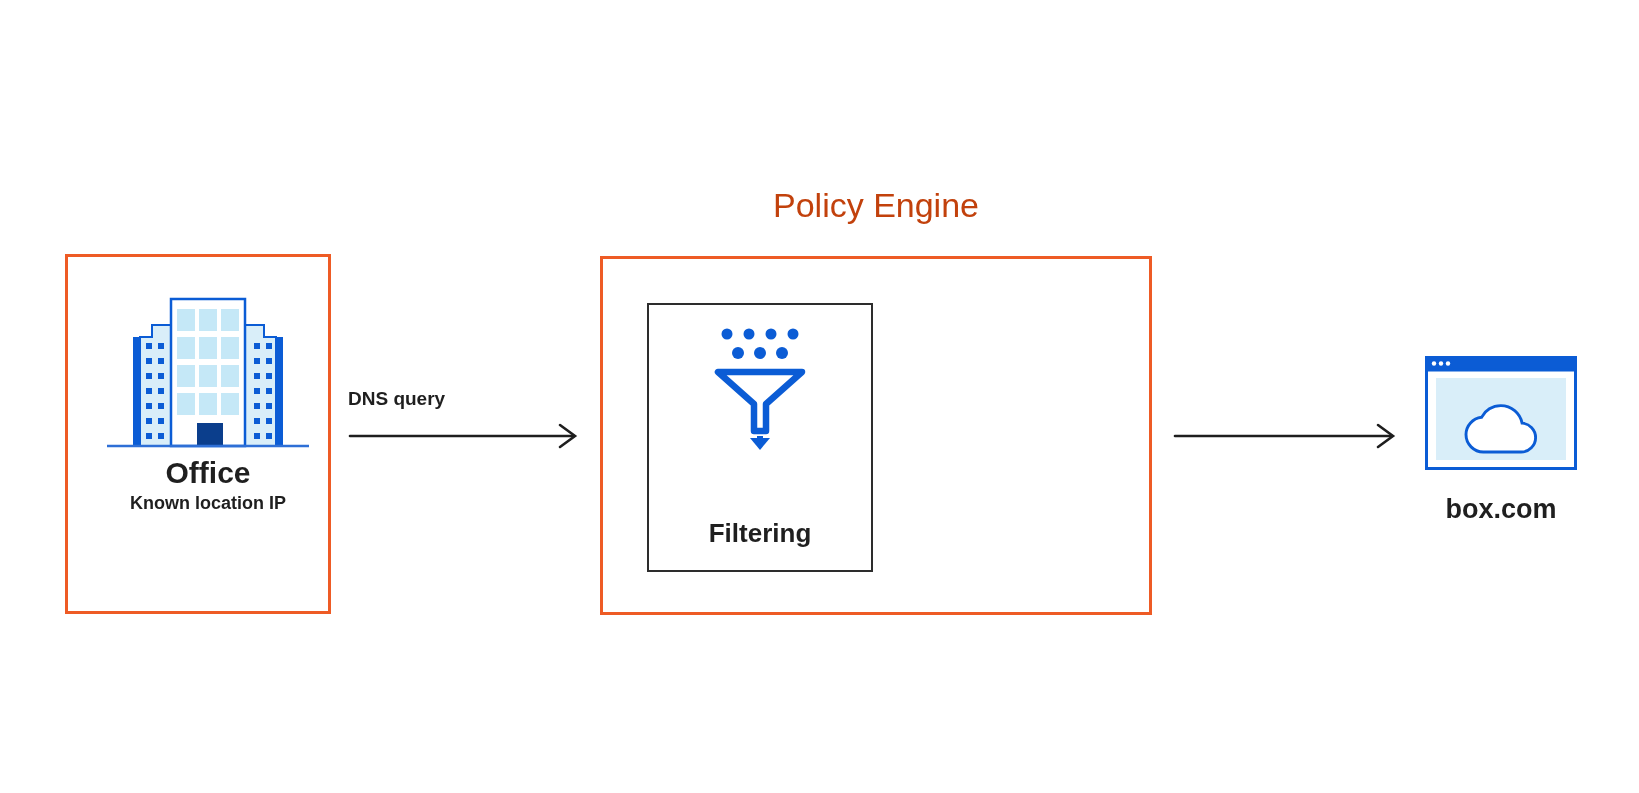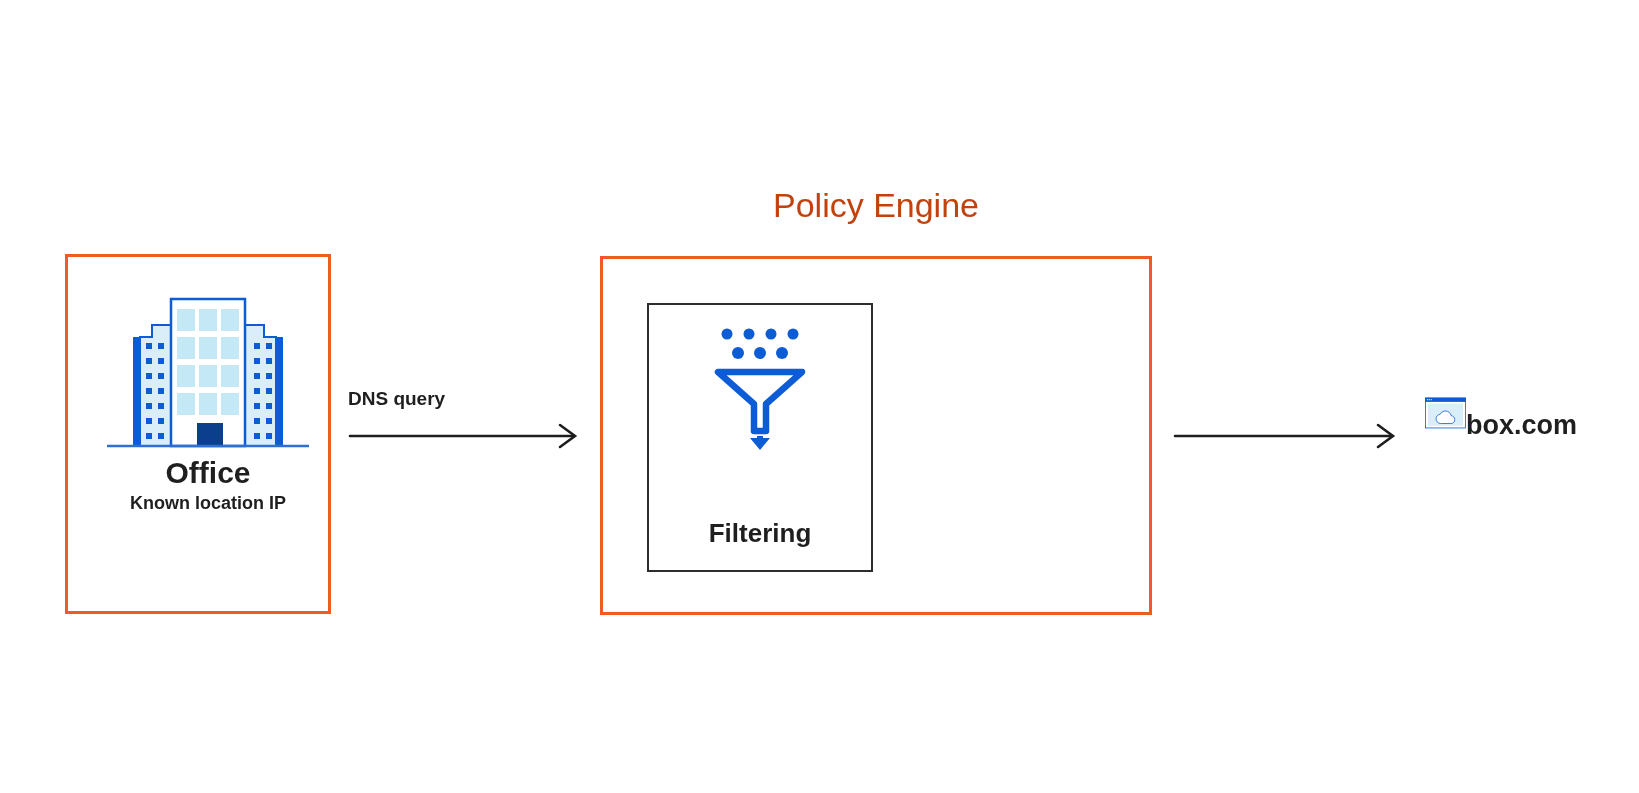--- a/index.html
+++ b/index.html
@@ -35,21 +35,21 @@
     position:absolute; top:44px; height:269px; border:2.5px solid var(--module-border,#2d2d2d);
     box-sizing:border-box; background:#fff;
     display:flex; flex-direction:column; align-items:center; justify-content:center;
   }
   .module-filtering { left:44px; width:226px;gap:44px; }
   .module-resolution { left:292px; width:218px; }
   .module-label { margin-top:24px; font-size:26px; font-weight:bold; }
   
   .node-dest {
     position:absolute; left:1425px; top:356px; width:152px;
-    display:flex; flex-direction:row; align-items:center;
+    display:flex; flex-direction:column; align-items:center;
   }
   .dest-label { margin-top:24px; font-size:27px; font-weight:bold; }
   
   .blue-stroke { stroke:var(--icon-blue,#0B5CD5); fill:none; }
   .blue-fill   { fill:var(--icon-blue,#0B5CD5); }
   .wing-fill   { fill:var(--light-blue-fill,#D9EEF9); stroke:var(--icon-blue,#0B5CD5); stroke-width:2; }
   .tower-fill  { fill:#ffffff; stroke:var(--icon-blue,#0B5CD5); stroke-width:2.5; }
   .win-blue    { fill:var(--window-blue,#C5E8F7); }
   .door-navy   { fill:var(--door-navy,#0B3E8C); }
   .base-line   { stroke:#2E6FD6; stroke-width:2.5; }

